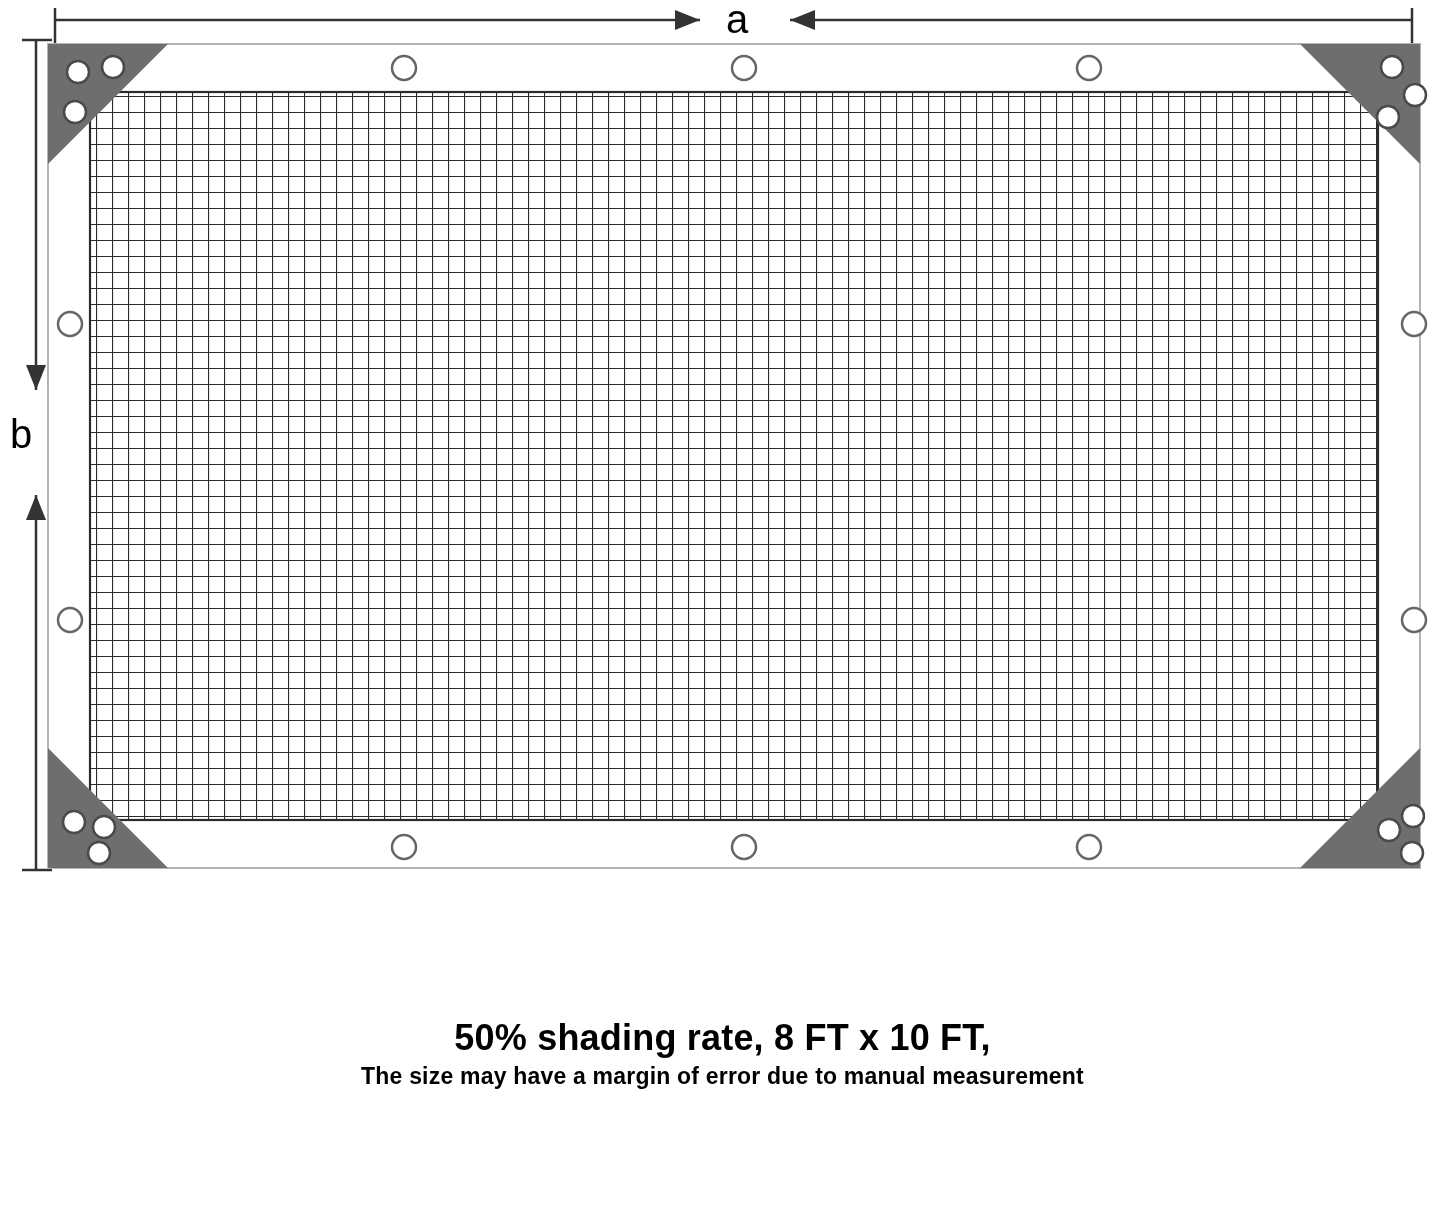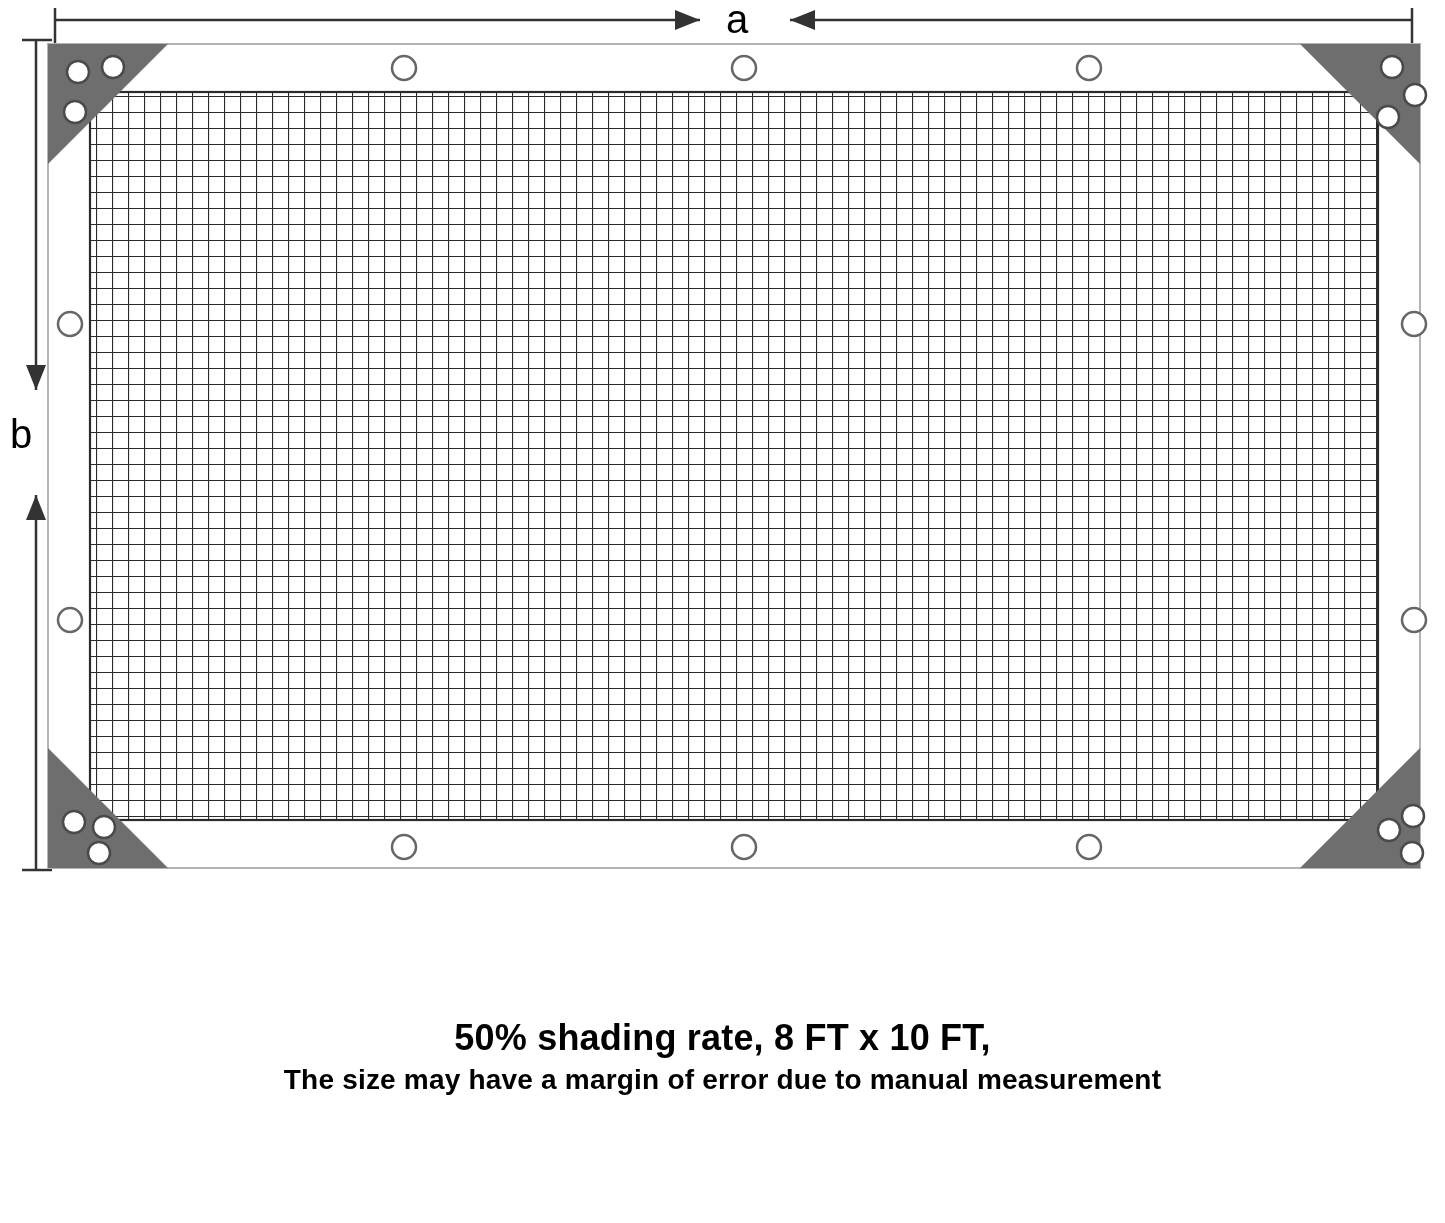--- a/index.html
+++ b/index.html
@@ -33,21 +33,21 @@
   }
   .caption-line {
     font-family: "Liberation Sans", sans-serif;
     font-weight: bold;
     color: #000;
     line-height: 1.30;
     letter-spacing: 0.2px;
   }
   .caption-line.l1 { font-size: 36px; }
   .caption-line.l2 { font-size: 36px; }
-  .caption-line.l3 { font-size: 28px; }
+  .caption-line.l3 { font-size: 23px; }
 
   .dim-label {
     position: absolute;
     font-family: "Liberation Sans", sans-serif;
     font-size: 40px;
     color: #000;
     font-weight: normal;
   }
   #label-a { left: 726px; top: -3px; }
   #label-b { left: 10px; top: 412px; }

